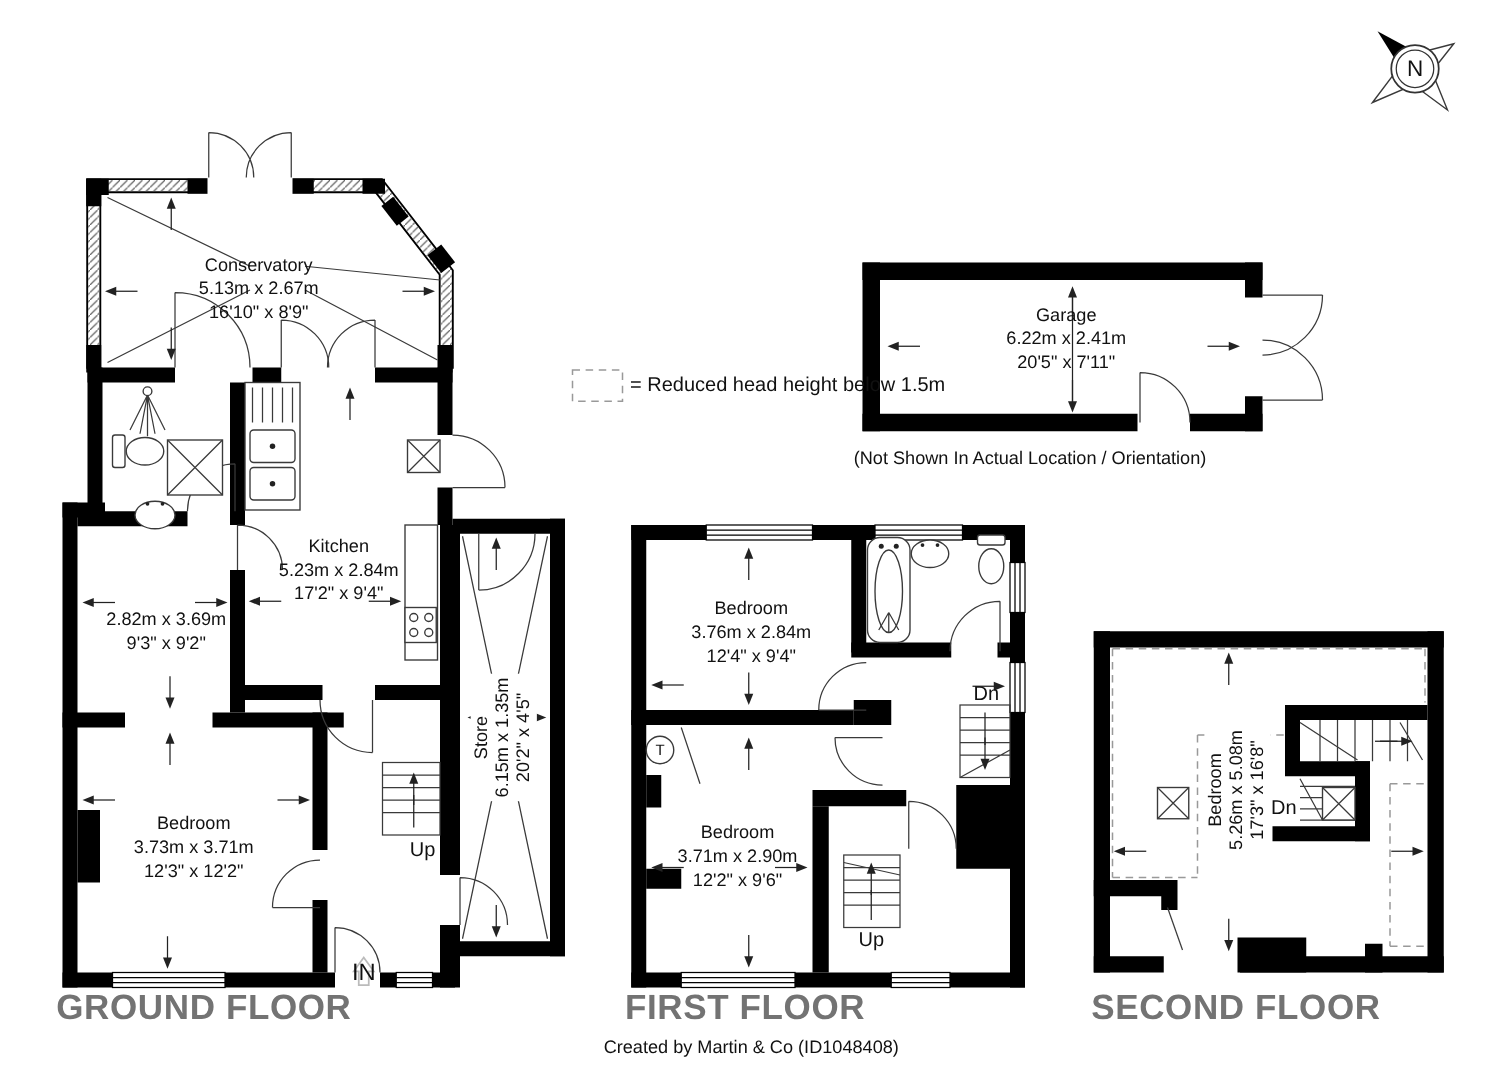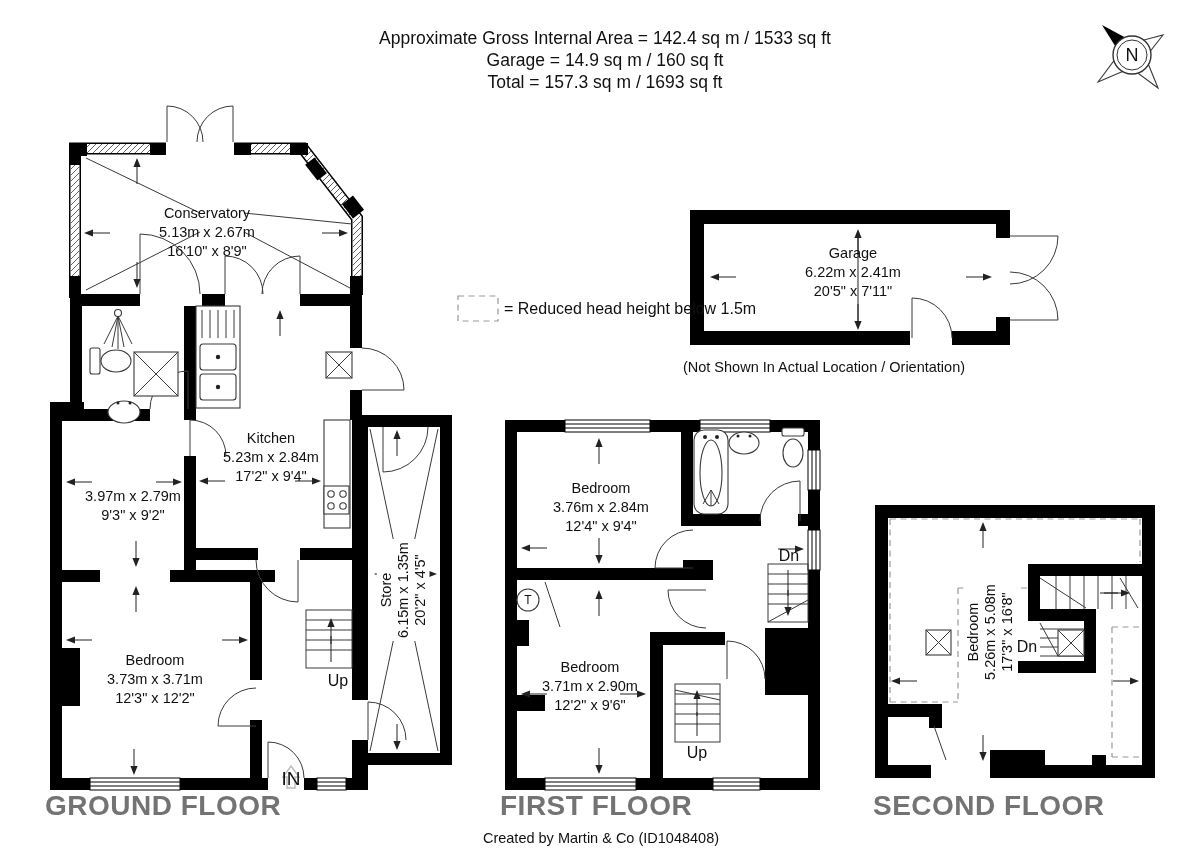--- a/index.html
+++ b/index.html
@@ -346,25 +346,20 @@
   <g>
     <polygon points="1102,25 1128,39 1117,49" fill="#000"></polygon>
     <polygon points="1163,35 1148,54 1140,41" class="fix"></polygon>
     <polygon points="1158,88 1135,71 1147,61" class="fix"></polygon>
     <polygon points="1098,82 1116,58 1126,70" class="fix"></polygon>
     <circle cx="1132" cy="55" r="19" fill="#fff" stroke="#333" stroke-width="1.4"></circle>
     <circle cx="1132" cy="55" r="15" fill="#fff" stroke="#333" stroke-width="1"></circle>
   </g>
 </svg>
 
-<div class="lbl hdr" style="left:605px;top:60px;">
-  <div>Approximate Gross Internal Area = 142.4 sq m / 1533 sq ft</div>
-  <div>Garage = 14.9 sq m / 160 sq ft</div>
-  <div>Total = 157.3 sq m / 1693 sq ft</div>
-</div>
 
 <div class="lbl nlab" style="left:1132px;top:55px;">N</div>
 
 <div class="lbl small" style="left:504px;top:309px;transform:translate(0,-50%);">= Reduced head height below 1.5m</div>
 
 <div class="lbl room" style="left:853px;top:272px;">
   <div>Garage</div>
   <div>6.22m x 2.41m</div>
   <div>20'5" x 7'11"</div>
 </div>
@@ -376,21 +371,21 @@
   <div>16'10" x 8'9"</div>
 </div>
 
 <div class="lbl room" style="left:271px;top:457px;">
   <div>Kitchen</div>
   <div>5.23m x 2.84m</div>
   <div>17'2" x 9'4"</div>
 </div>
 
 <div class="lbl room" style="left:133px;top:506px;">
-  <div>3.97m x 2.79m</div>
+  <div>2.82m x 3.69m</div>
   <div>9'3" x 9'2"</div>
 </div>
 
 <div class="lbl room" style="left:155px;top:679px;">
   <div>Bedroom</div>
   <div>3.73m x 3.71m</div>
   <div>12'3" x 12'2"</div>
 </div>
 
 <div class="lbl room rot" style="left:403px;top:590px;line-height:17px;">

